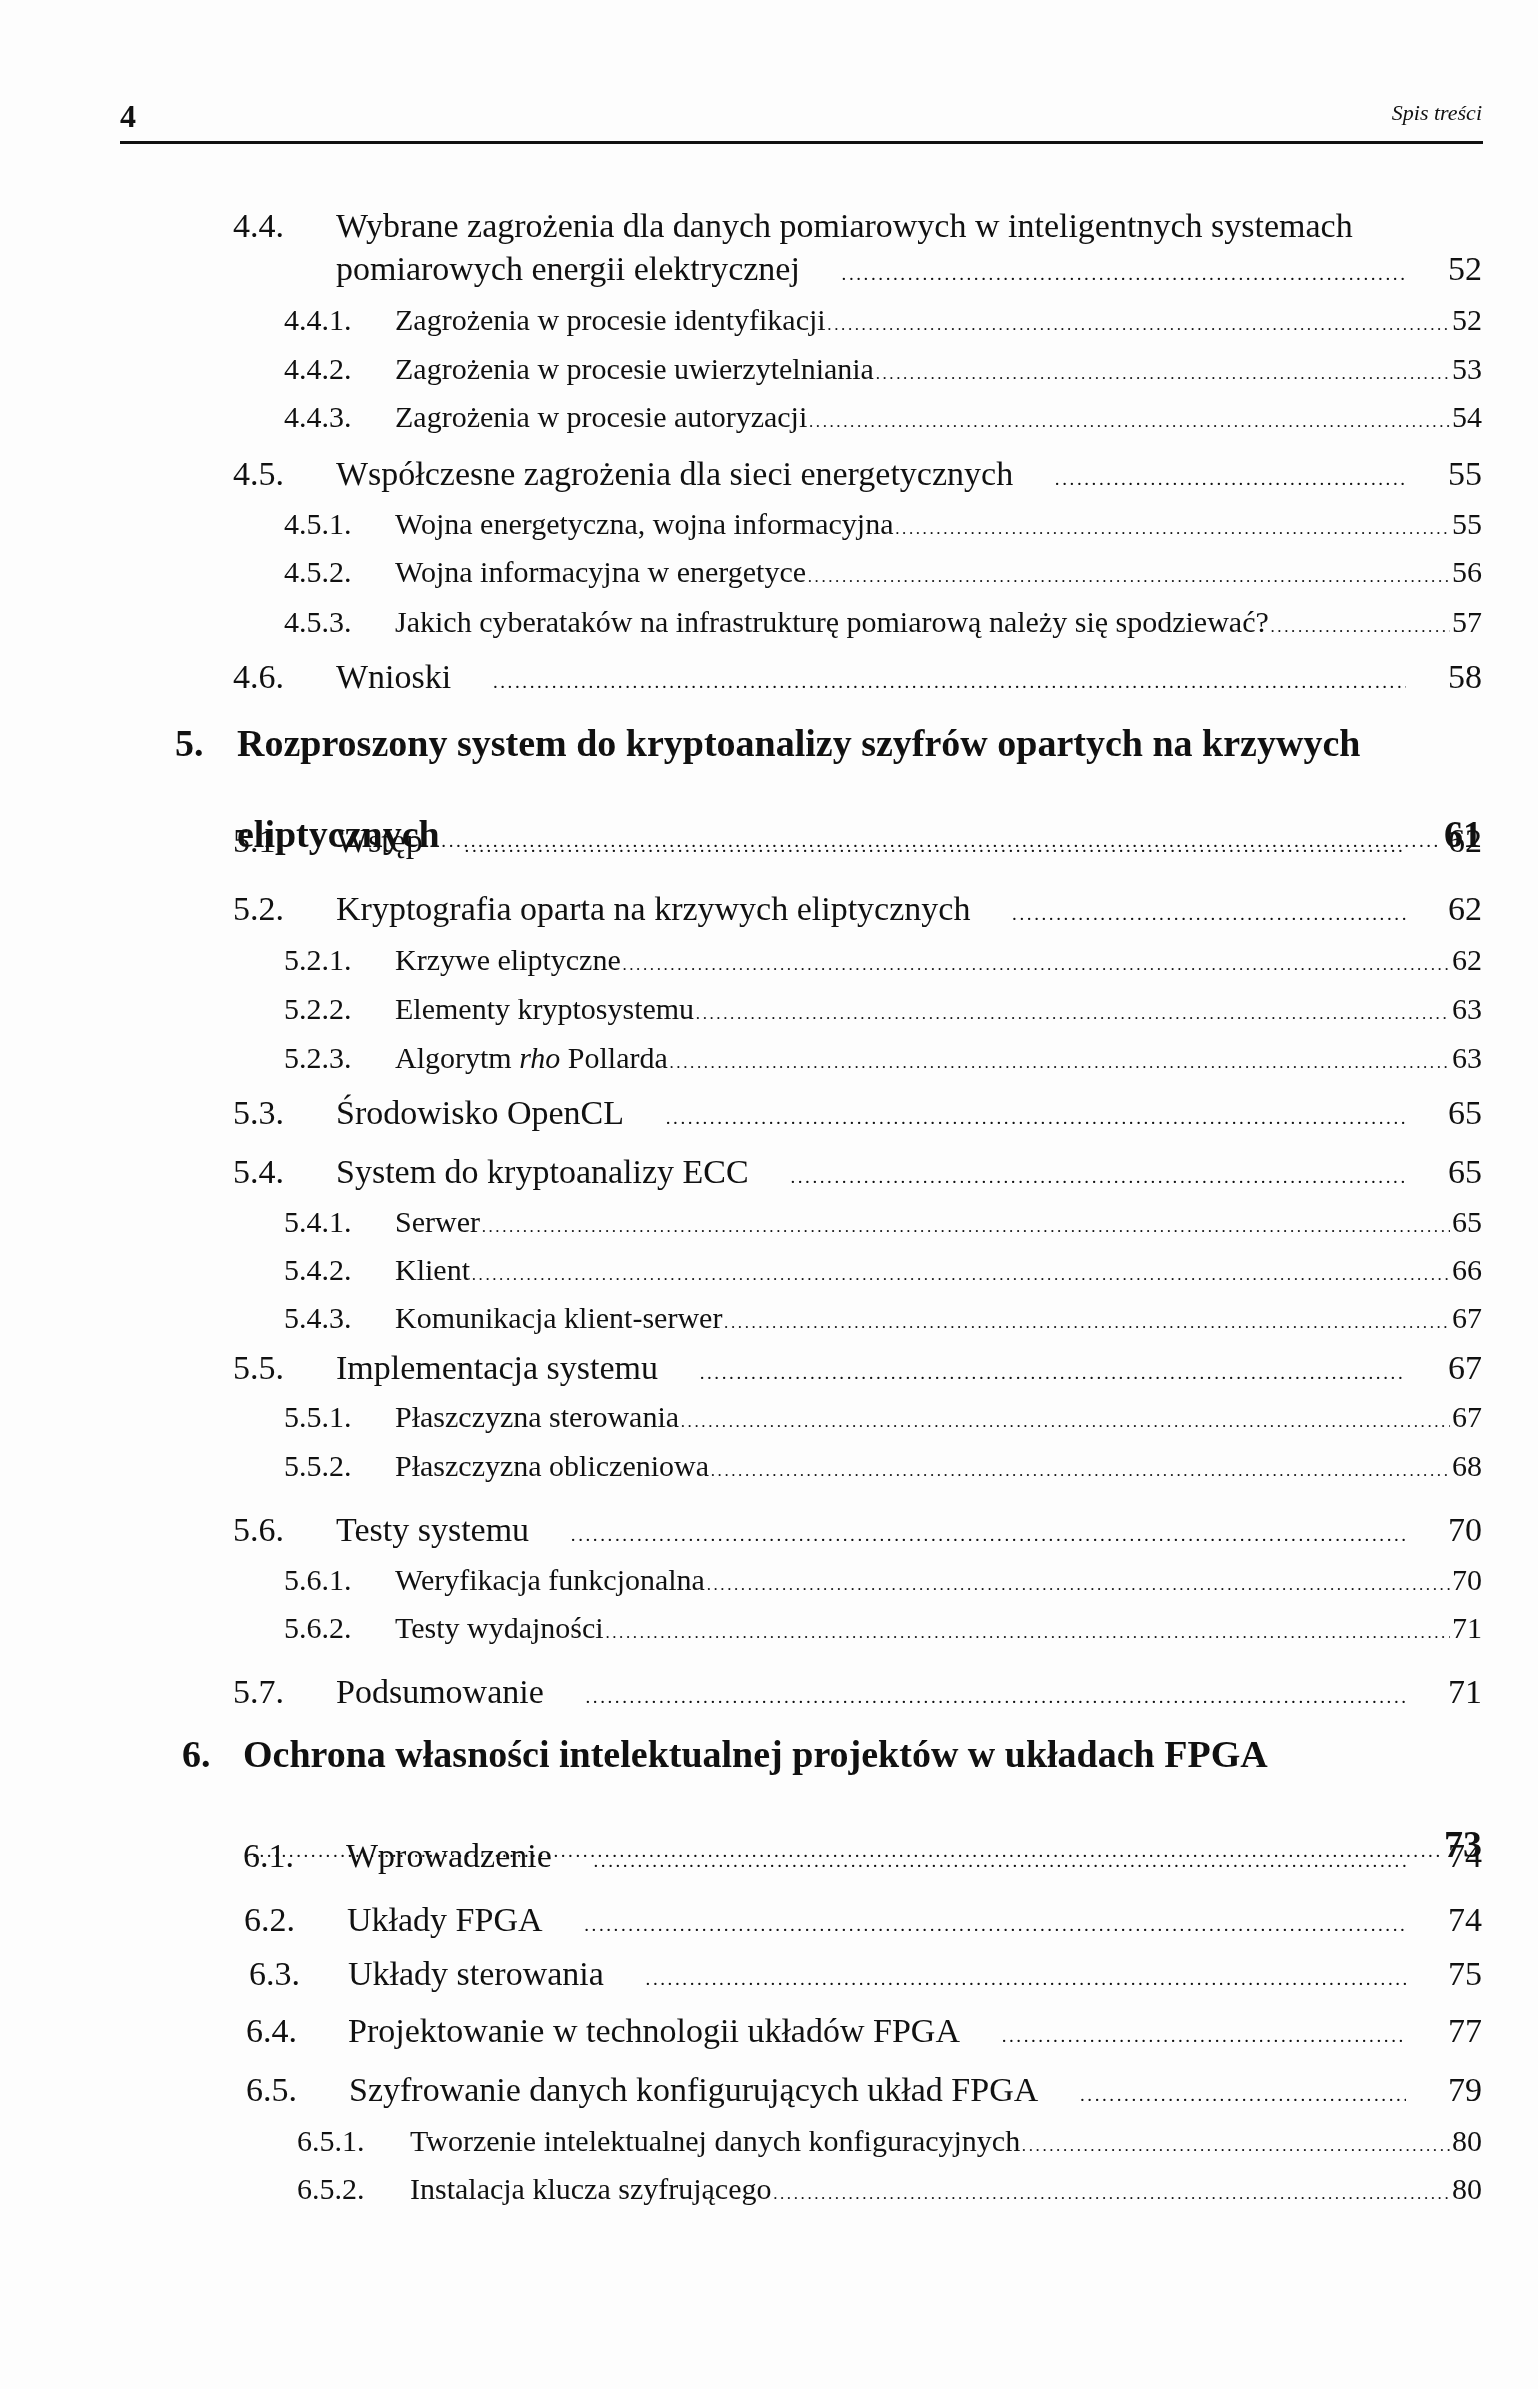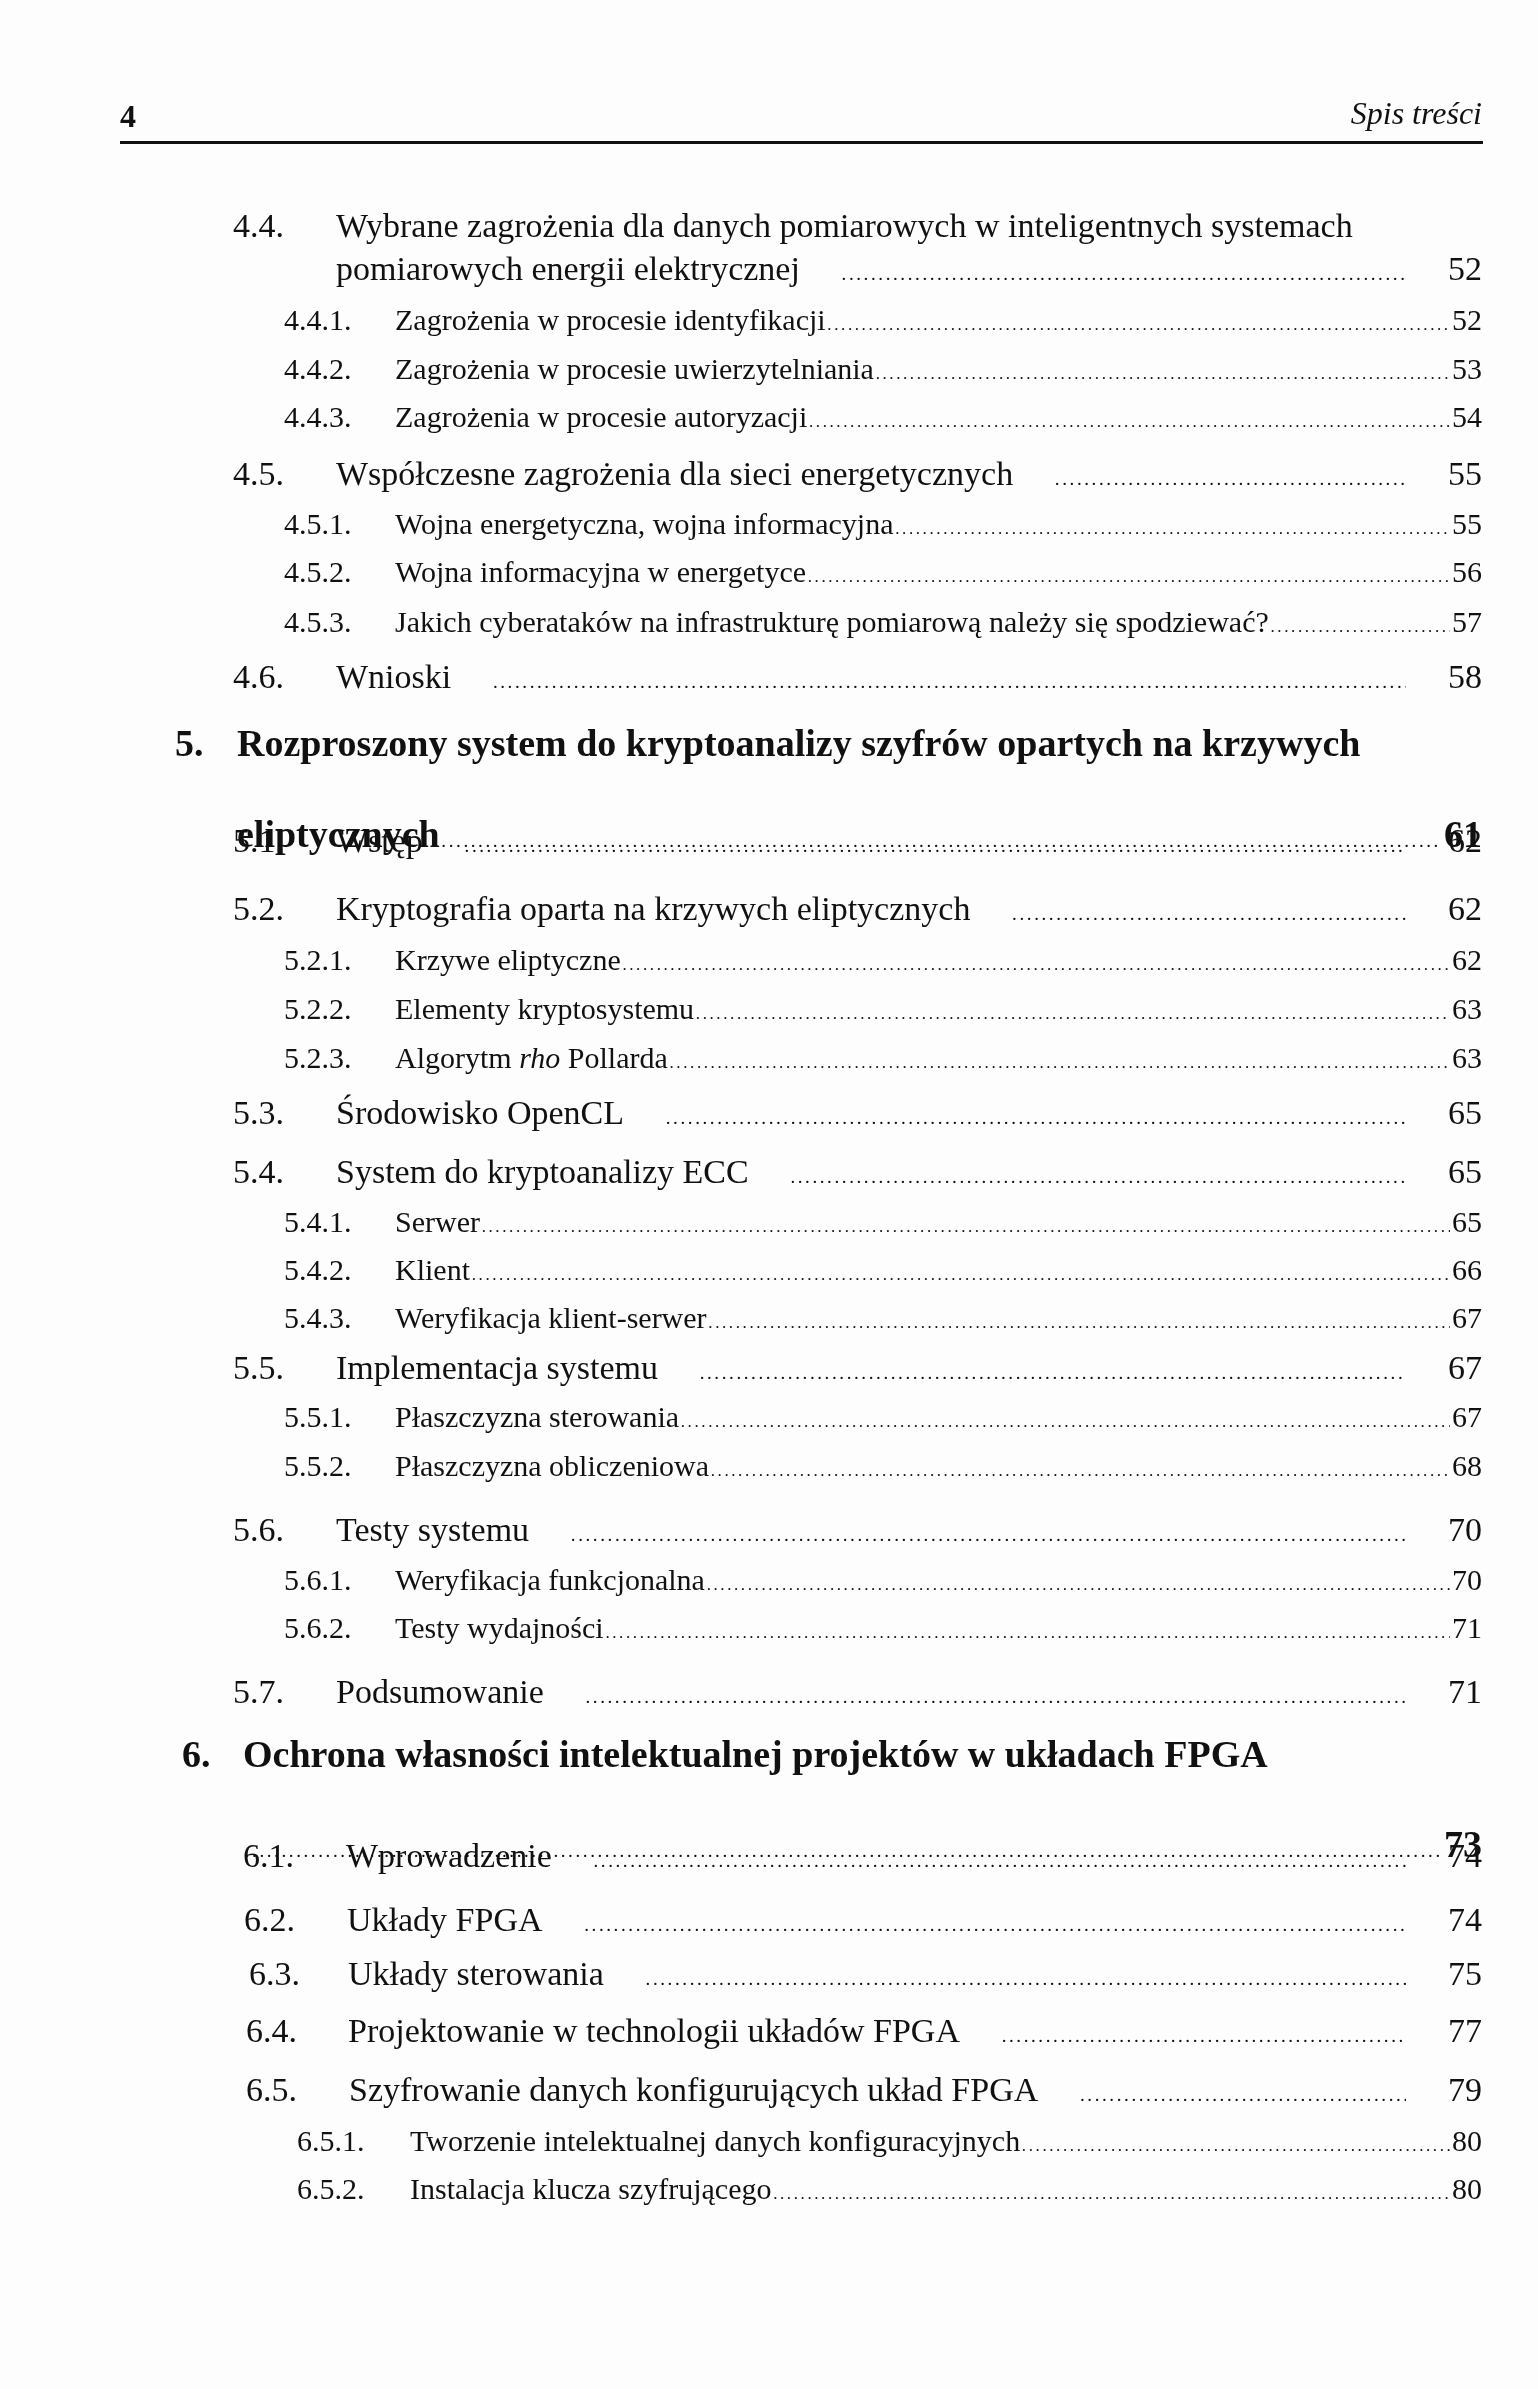--- a/index.html
+++ b/index.html
@@ -2,21 +2,21 @@
 <html style="font-size:13.7px"><head>
 <meta charset="utf-8">
 <style>
   html, body { margin: 0; padding: 0; background: #ffffff; }
   body { width: 1539px; height: 2389px; position: relative; overflow: hidden;
          font-family: "Liberation Serif", "DejaVu Serif", serif; color: #111; }
   .page { position: absolute; left: 0; top: 0; width: 1539px; height: 2389px; background: #fdfdfd; }
 
   
   .hdr-num { position: absolute; left: 120px; top: 99px; font-size: 32px; font-weight: bold; line-height: 34px; }
-  .hdr-title { position: absolute; right: 57px; top: 96px; font-size: 32px; font-style: italic; line-height: 34px; }
+  .hdr-title { position: absolute; right: 57px; top: 96px; font-size: 22px; font-style: italic; line-height: 34px; }
   .hdr-rule { position: absolute; left: 120px; top: 141px; width: 1363px; height: 3.4px; background: #111; }
 
   
   .row { position: absolute; left: 0; width: 1539px; display: block; }
   .row .num, .row .line { position: absolute; white-space: nowrap; }
   .row .line { display: flex; align-items: baseline; right: 57px; }
   .row .ttl { flex: 0 0 auto; }
   .row .dots { flex: 1 1 auto; overflow: hidden; white-space: nowrap; margin: 0 1.7px; letter-spacing: 2.6px; }
   .row .dots::before { content: "................................................................................................................................................................................................................................................................................................................................................................"; }
   .row .pg { flex: 0 0 auto; }
@@ -210,21 +210,21 @@
     <span class="num">5.4.2.</span>
     <span class="line">
         <span class="ttl">Klient</span>
         <span class="dots"></span>
         <span class="pg">66</span>
       </span>
   </div>
   <div class="row l3" style="top:1302px">
     <span class="num">5.4.3.</span>
     <span class="line">
-        <span class="ttl">Weryfikacja klient-serwer</span>
+        <span class="ttl">Komunikacja klient-serwer</span>
         <span class="dots"></span>
         <span class="pg">67</span>
       </span>
   </div>
   <div class="row l2" style="top:1351px">
     <span class="num">5.5.</span>
     <span class="line">
         <span class="ttl">Implementacja systemu</span>
         <span class="dots"></span>
         <span class="pg">67</span>

